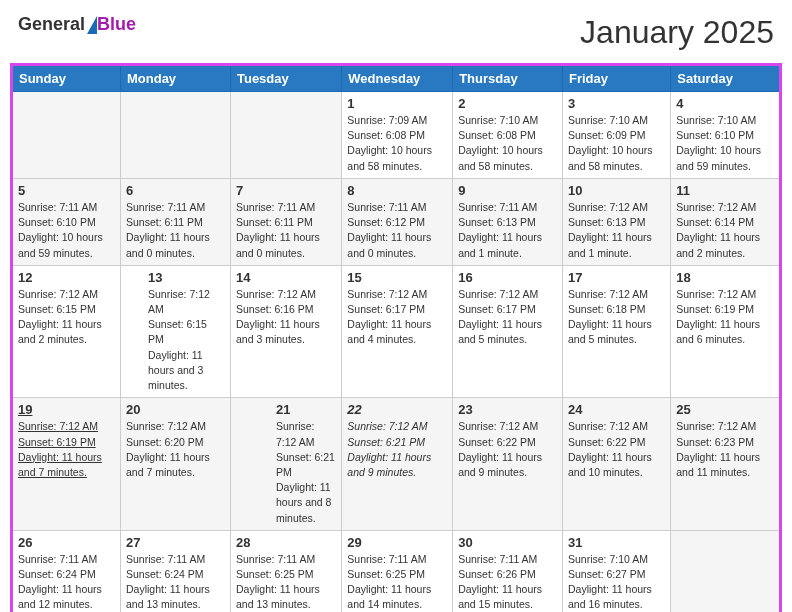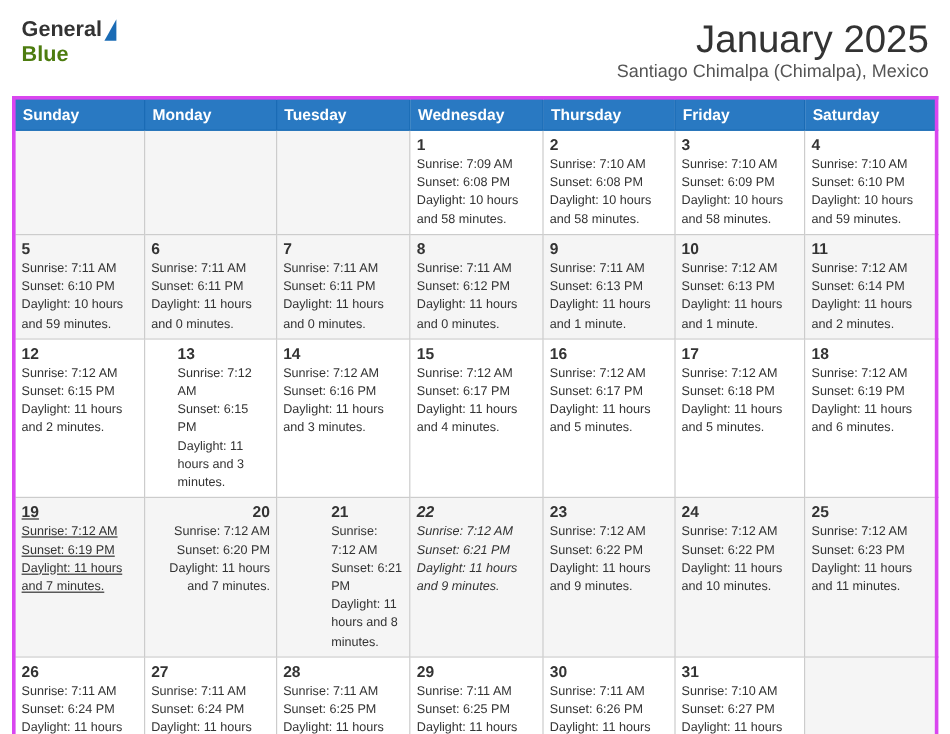--- a/index.html
+++ b/index.html
@@ -12,36 +12,36 @@
     }
     .header {
       display: flex;
       justify-content: space-between;
       align-items: flex-start;
       margin-bottom: 8px;
       padding: 4px 8px;
     }
     .logo {
       display: flex;
-      flex-direction: column;
+      flex-direction: row;
       align-items: flex-start;
     }
     .logo-text {
       display: flex;
       align-items: center;
     }
     .logo-general {
       font-size: 18px;
       font-weight: bold;
       color: #333;
     }
     .logo-blue {
       font-size: 18px;
       font-weight: bold;
-      color: #4d7c0f;
+      color: #a21caf;
       text-align: center;
     }
     .logo-triangle {
       width: 0;
       height: 0;
       border-left: 10px solid transparent;
       border-bottom: 18px solid #1a6bb5;
       display: inline-block;
       margin-left: 2px;
     }
@@ -107,21 +107,20 @@
 <div class="header">
   <div class="logo">
     <div class="logo-text">
       <span class="logo-general">General</span>
       <span class="logo-triangle"></span>
     </div>
     <span class="logo-blue">Blue</span>
   </div>
   <div class="title-block">
     <div class="month-title">January 2025</div>
-    <div class="location-subtitle">Santiago Chimalpa (Chimalpa), Mexico</div>
   </div>
 </div>
 
 <table class="calendar">
   <thead>
     <tr id="days-header">
     <th>Sunday</th>
         <th>Monday</th>
         <th>Tuesday</th>
         <th>Wednesday</th>
@@ -248,21 +247,21 @@
 Daylight: 11 hours and 6 minutes.</div>
         </td>
       </tr>
       <tr>
         <td style="background: rgb(245, 245, 245); text-decoration: underline;">
           <span class="day-number">19</span>
           <div class="day-info" style="white-space: pre-line;">Sunrise: 7:12 AM
 Sunset: 6:19 PM
 Daylight: 11 hours and 7 minutes.</div>
         </td>
-        <td style="background: rgb(245, 245, 245); text-align: right;">
+        <td style="background: rgb(245, 245, 245);">
           <span class="day-number">20</span>
           <div class="day-info" style="white-space: pre-line;">Sunrise: 7:12 AM
 Sunset: 6:20 PM
 Daylight: 11 hours and 7 minutes.</div>
         </td>
         <td style="background: rgb(245, 245, 245); padding-left: 45px;">
           <span class="day-number">21</span>
           <div class="day-info" style="white-space: pre-line;">Sunrise: 7:12 AM
 Sunset: 6:21 PM
 Daylight: 11 hours and 8 minutes.</div>

